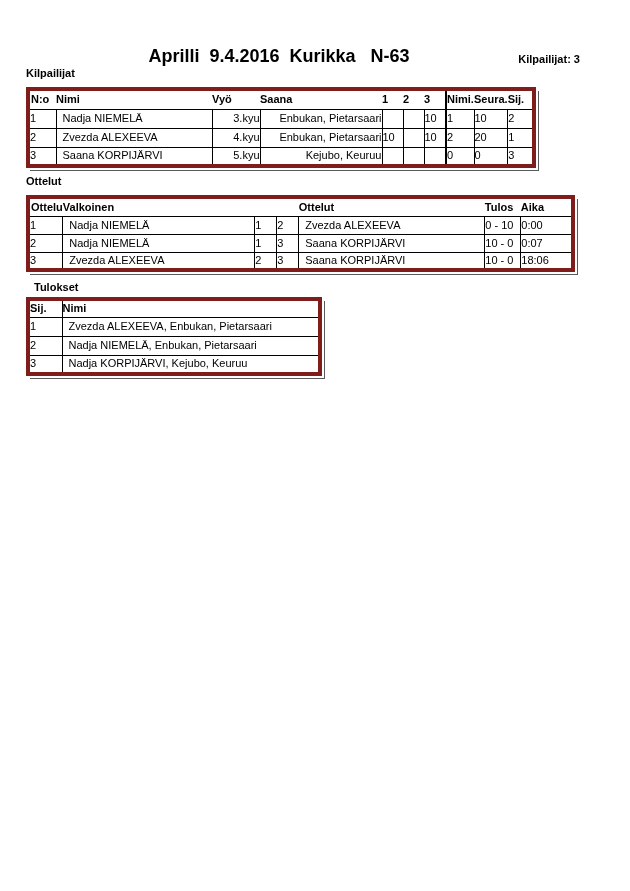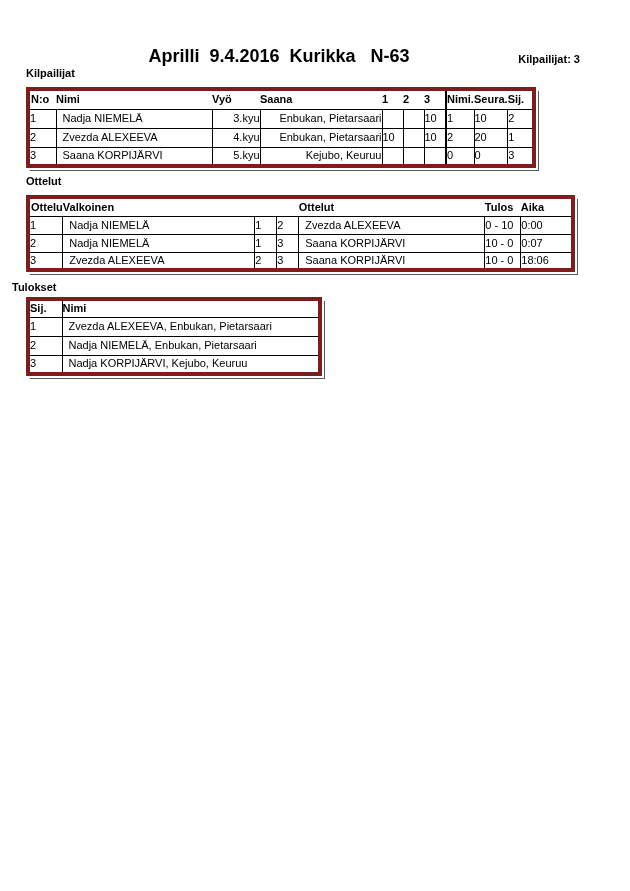--- a/index.html
+++ b/index.html
@@ -29,21 +29,21 @@
     font-weight: bold;
   }
   .sec-h {
     position: absolute;
     font-size: 11px;
     font-weight: bold;
     text-align: left;
   }
   #h-kilpailijat { top: 67px;  left: 26px; width: 450px; }
   #h-ottelut     { top: 175px; left: 26px; width: 480px; }
-  #h-tulokset    { top: 281px; left: 12px; width: 292px; }
+  #h-tulokset    { top: 281px; left: 34px; width: 292px; }
 
   .shadowed { position: absolute; }
   .shadowed::after {
     content: "";
     position: absolute;
     top: 4px; left: 4px; right: -3px; bottom: -3px;
     border-right: 1px solid #5a5a5a;
     border-bottom: 1px solid #5a5a5a;
     pointer-events: none;
   }

